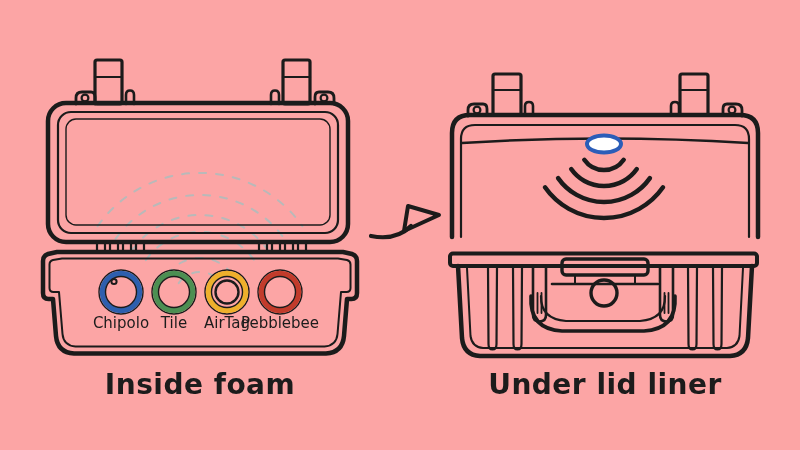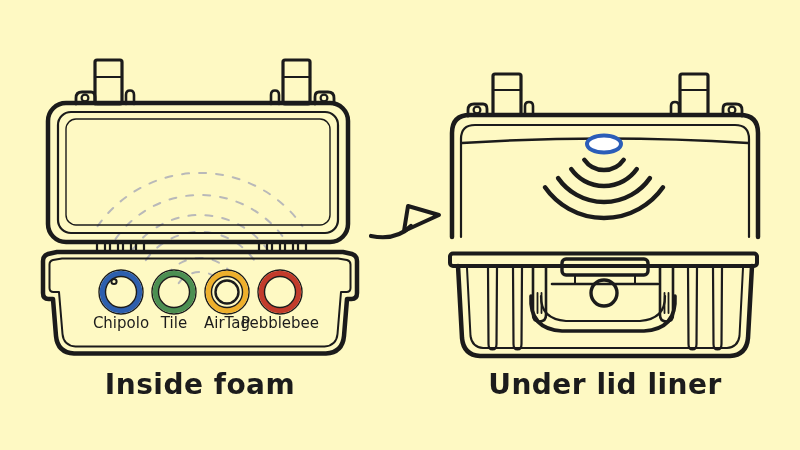--- a/index.html
+++ b/index.html
@@ -1,16 +1,16 @@
 <!DOCTYPE html>
 <html><head>
 <meta charset="utf-8">
 <style>
   html,body{margin:0;padding:0;background:#ffffff;}
-  .stage{position:relative;width:800px;height:450px;background:#fef9c3;overflow:hidden;}
+  .stage{position:relative;width:800px;height:450px;background:#fca5a5;overflow:hidden;}
   svg{display:block;}
   .ink{stroke:#1b1b1b;fill:none;stroke-linecap:round;stroke-linejoin:round;}
   .weak{stroke:#b9b9b9;fill:none;stroke-linecap:round;stroke-dasharray:7 10;}
   text{font-family:"DejaVu Sans","Liberation Sans",sans-serif;fill:#1c1c1c;}
   .tracker-label{font-size:15px;font-weight:500;text-anchor:middle;}
   .caption{font-size:28px;font-weight:600;text-anchor:middle;letter-spacing:0.5px;}
 </style>
 </head>
 <body>
 

